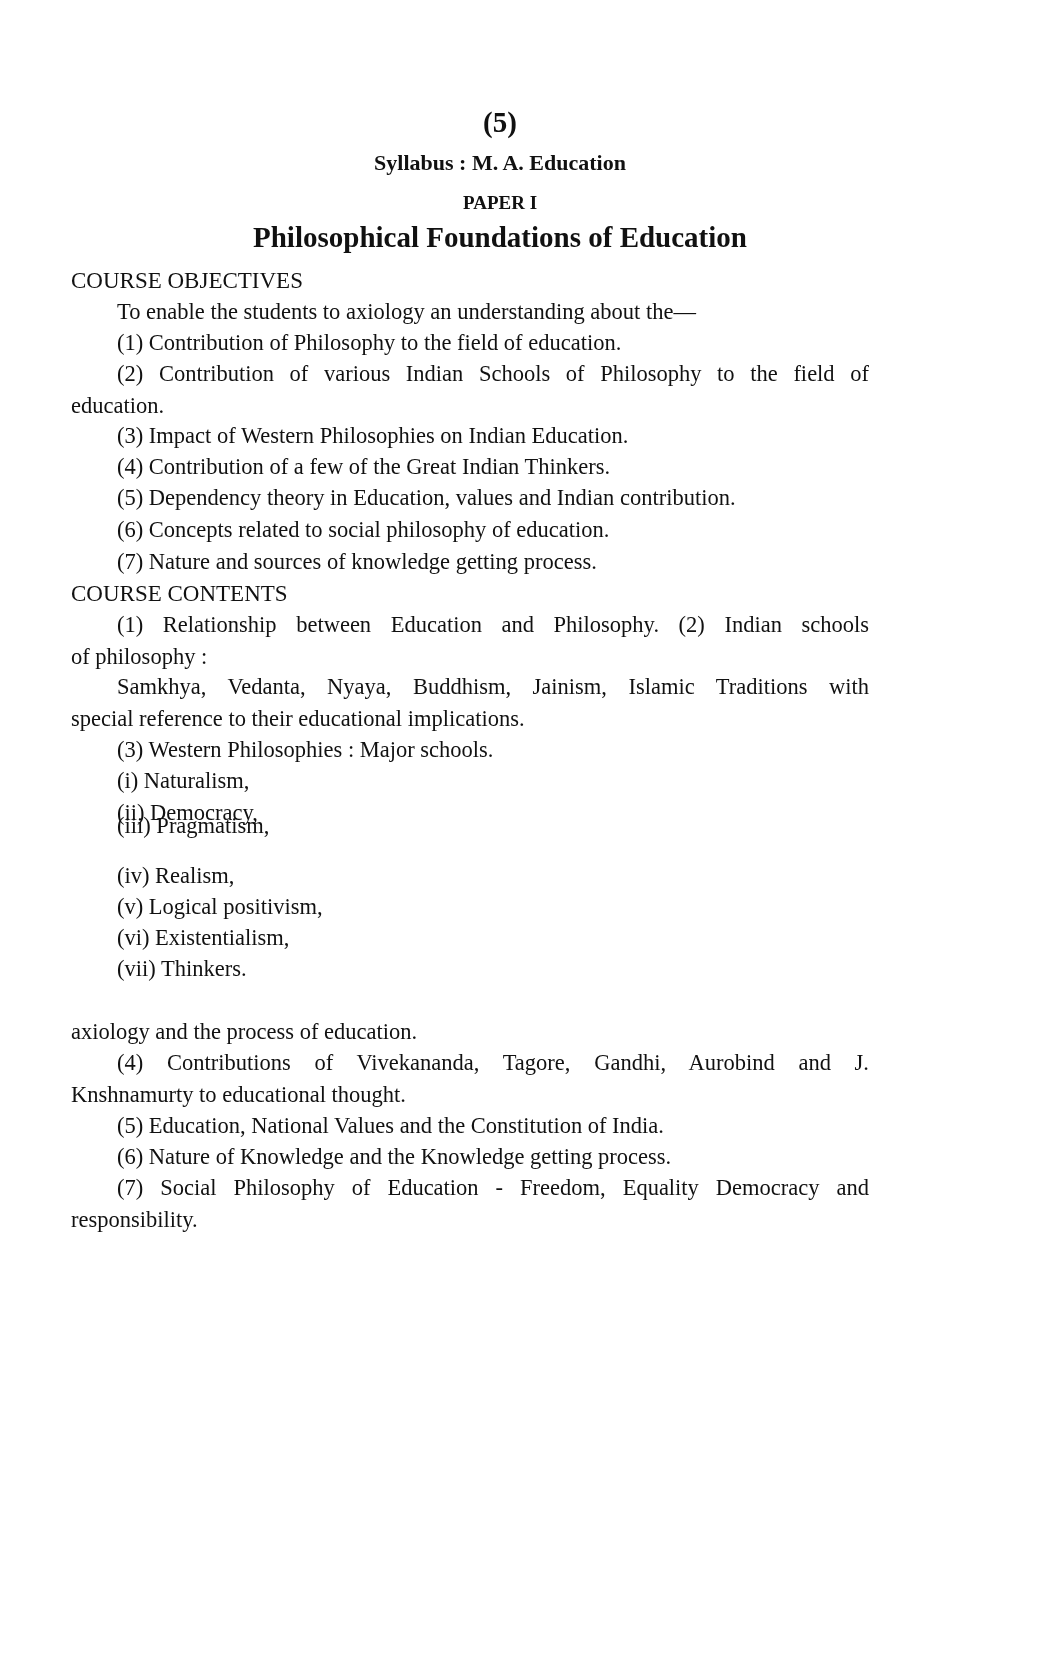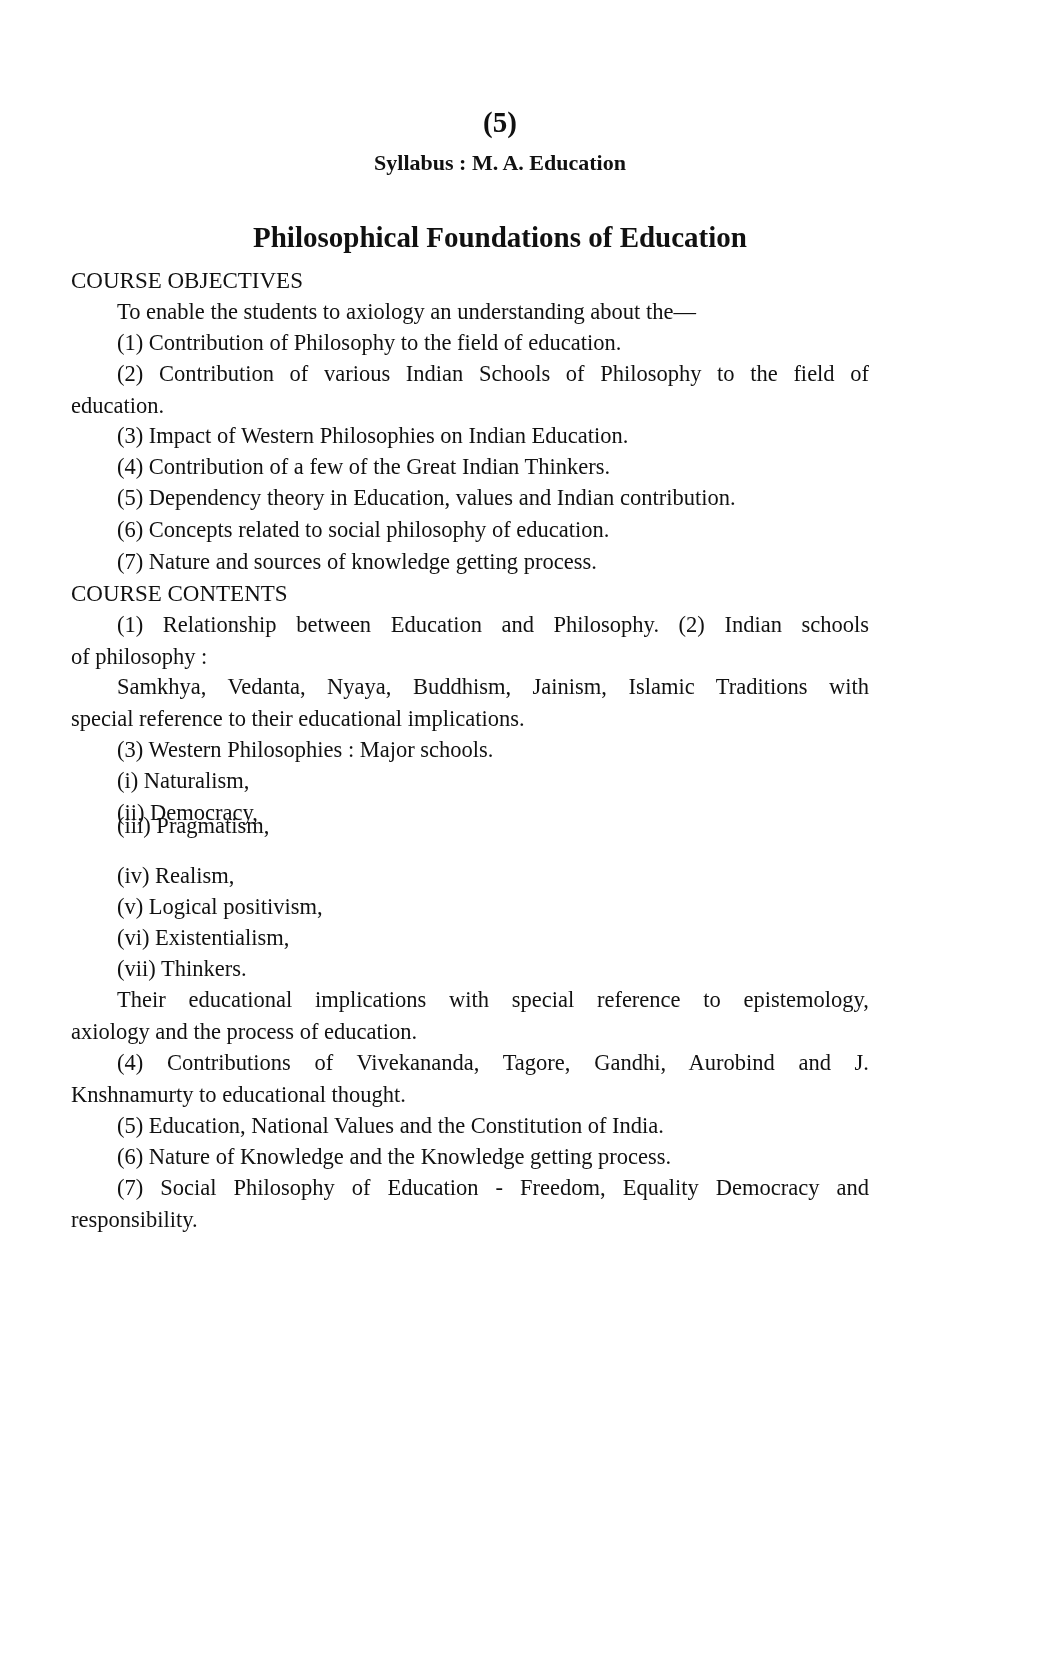--- a/index.html
+++ b/index.html
@@ -15,20 +15,21 @@
   .l1 { left: 117px; }
   .head { font-weight: normal; font-size: 23px; }
   .just1 { width: 752px; text-align: justify; text-align-last: justify; }
 </style>
 </head>
 <body>
 
 <div class="page">
   <div class="center pnum">(5)</div>
   <div class="center title1">Syllabus : M. A. Education</div>
+  <div class="center paper">PAPER I</div>
   <div class="center title2">Philosophical Foundations of Education</div>
 
   <div class="line l0 head" style="top:267px">COURSE OBJECTIVES</div>
   <div class="line l1" style="top:298px">To enable the students to axiology an understanding about the—</div>
   <div class="line l1" style="top:329px">(1)  Contribution of Philosophy to the field of education.</div>
   <div class="line l1 just1" style="top:360px">(2) Contribution of various Indian Schools of Philosophy to the field of</div>
   <div class="line l0" style="top:392px">education.</div>
   <div class="line l1" style="top:422px">(3) Impact of Western Philosophies on Indian Education.</div>
   <div class="line l1" style="top:453px">(4) Contribution of a few of the Great Indian Thinkers.</div>
   <div class="line l1" style="top:484px">(5) Dependency theory in Education, values and Indian contribution.</div>
@@ -41,21 +42,20 @@
   <div class="line l1 just1" style="top:673px">Samkhya, Vedanta,  Nyaya,  Buddhism, Jainism,  Islamic Traditions with</div>
   <div class="line l0" style="top:705px">special reference to their educational implications.</div>
   <div class="line l1" style="top:736px">(3)  Western Philosophies : Major schools.</div>
   <div class="line l1" style="top:767px">(i)   Naturalism,</div>
   <div class="line l1" style="top:799px">(ii) Democracy,</div>
   <div class="line l1" style="top:812px">(iii) Pragmatism,</div>
   <div class="line l1" style="top:862px">(iv) Realism,</div>
   <div class="line l1" style="top:893px">(v) Logical positivism,</div>
   <div class="line l1" style="top:924px">(vi) Existentialism,</div>
   <div class="line l1" style="top:955px">(vii) Thinkers.</div>
-  <div class="line l1 just1" style="top:986px">Their educational implications with special reference to epistemology,</div>
   <div class="line l0" style="top:1018px">axiology and the process of education.</div>
   <div class="line l1 just1" style="top:1049px">(4)  Contributions of Vivekananda, Tagore, Gandhi, Aurobind and J.</div>
   <div class="line l0" style="top:1081px">Knshnamurty to educational thought.</div>
   <div class="line l1" style="top:1112px">(5) Education, National Values and the Constitution of India.</div>
   <div class="line l1" style="top:1143px">(6) Nature of Knowledge and the Knowledge getting process.</div>
   <div class="line l1 just1" style="top:1174px">(7) Social Philosophy of Education - Freedom, Equality Democracy and</div>
   <div class="line l0" style="top:1206px">responsibility.</div>
 </div>
 
 </body></html>

